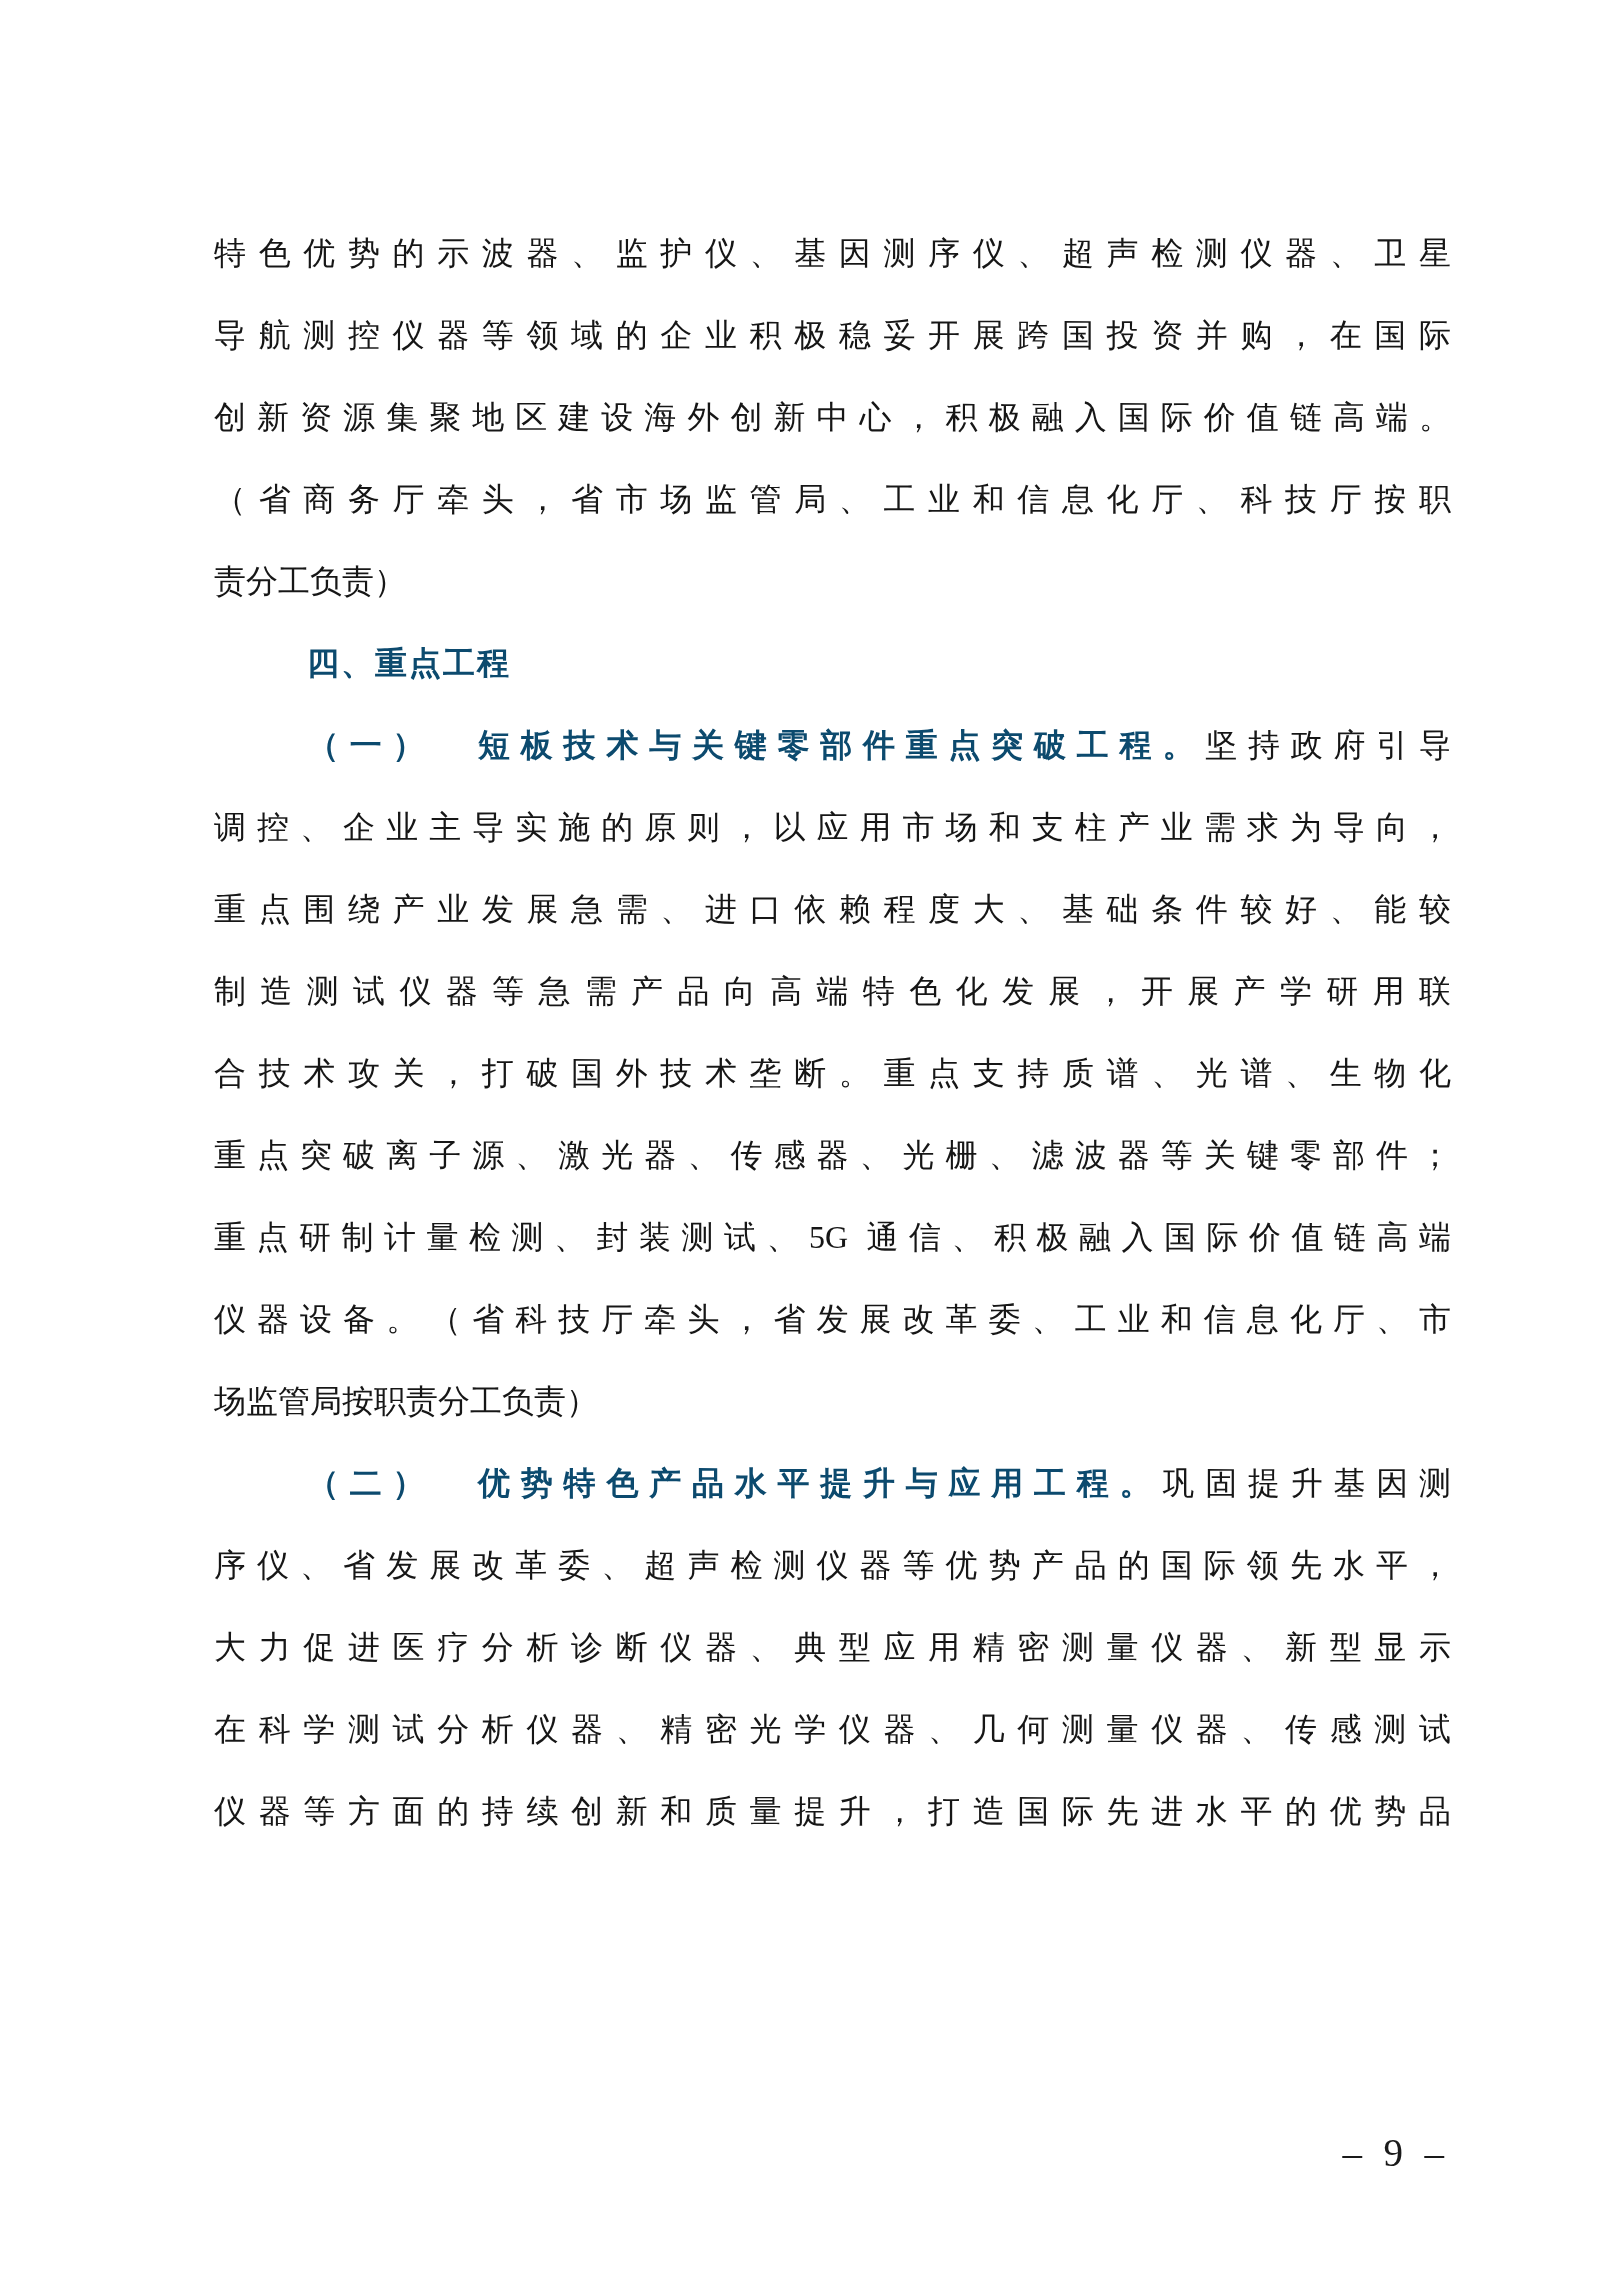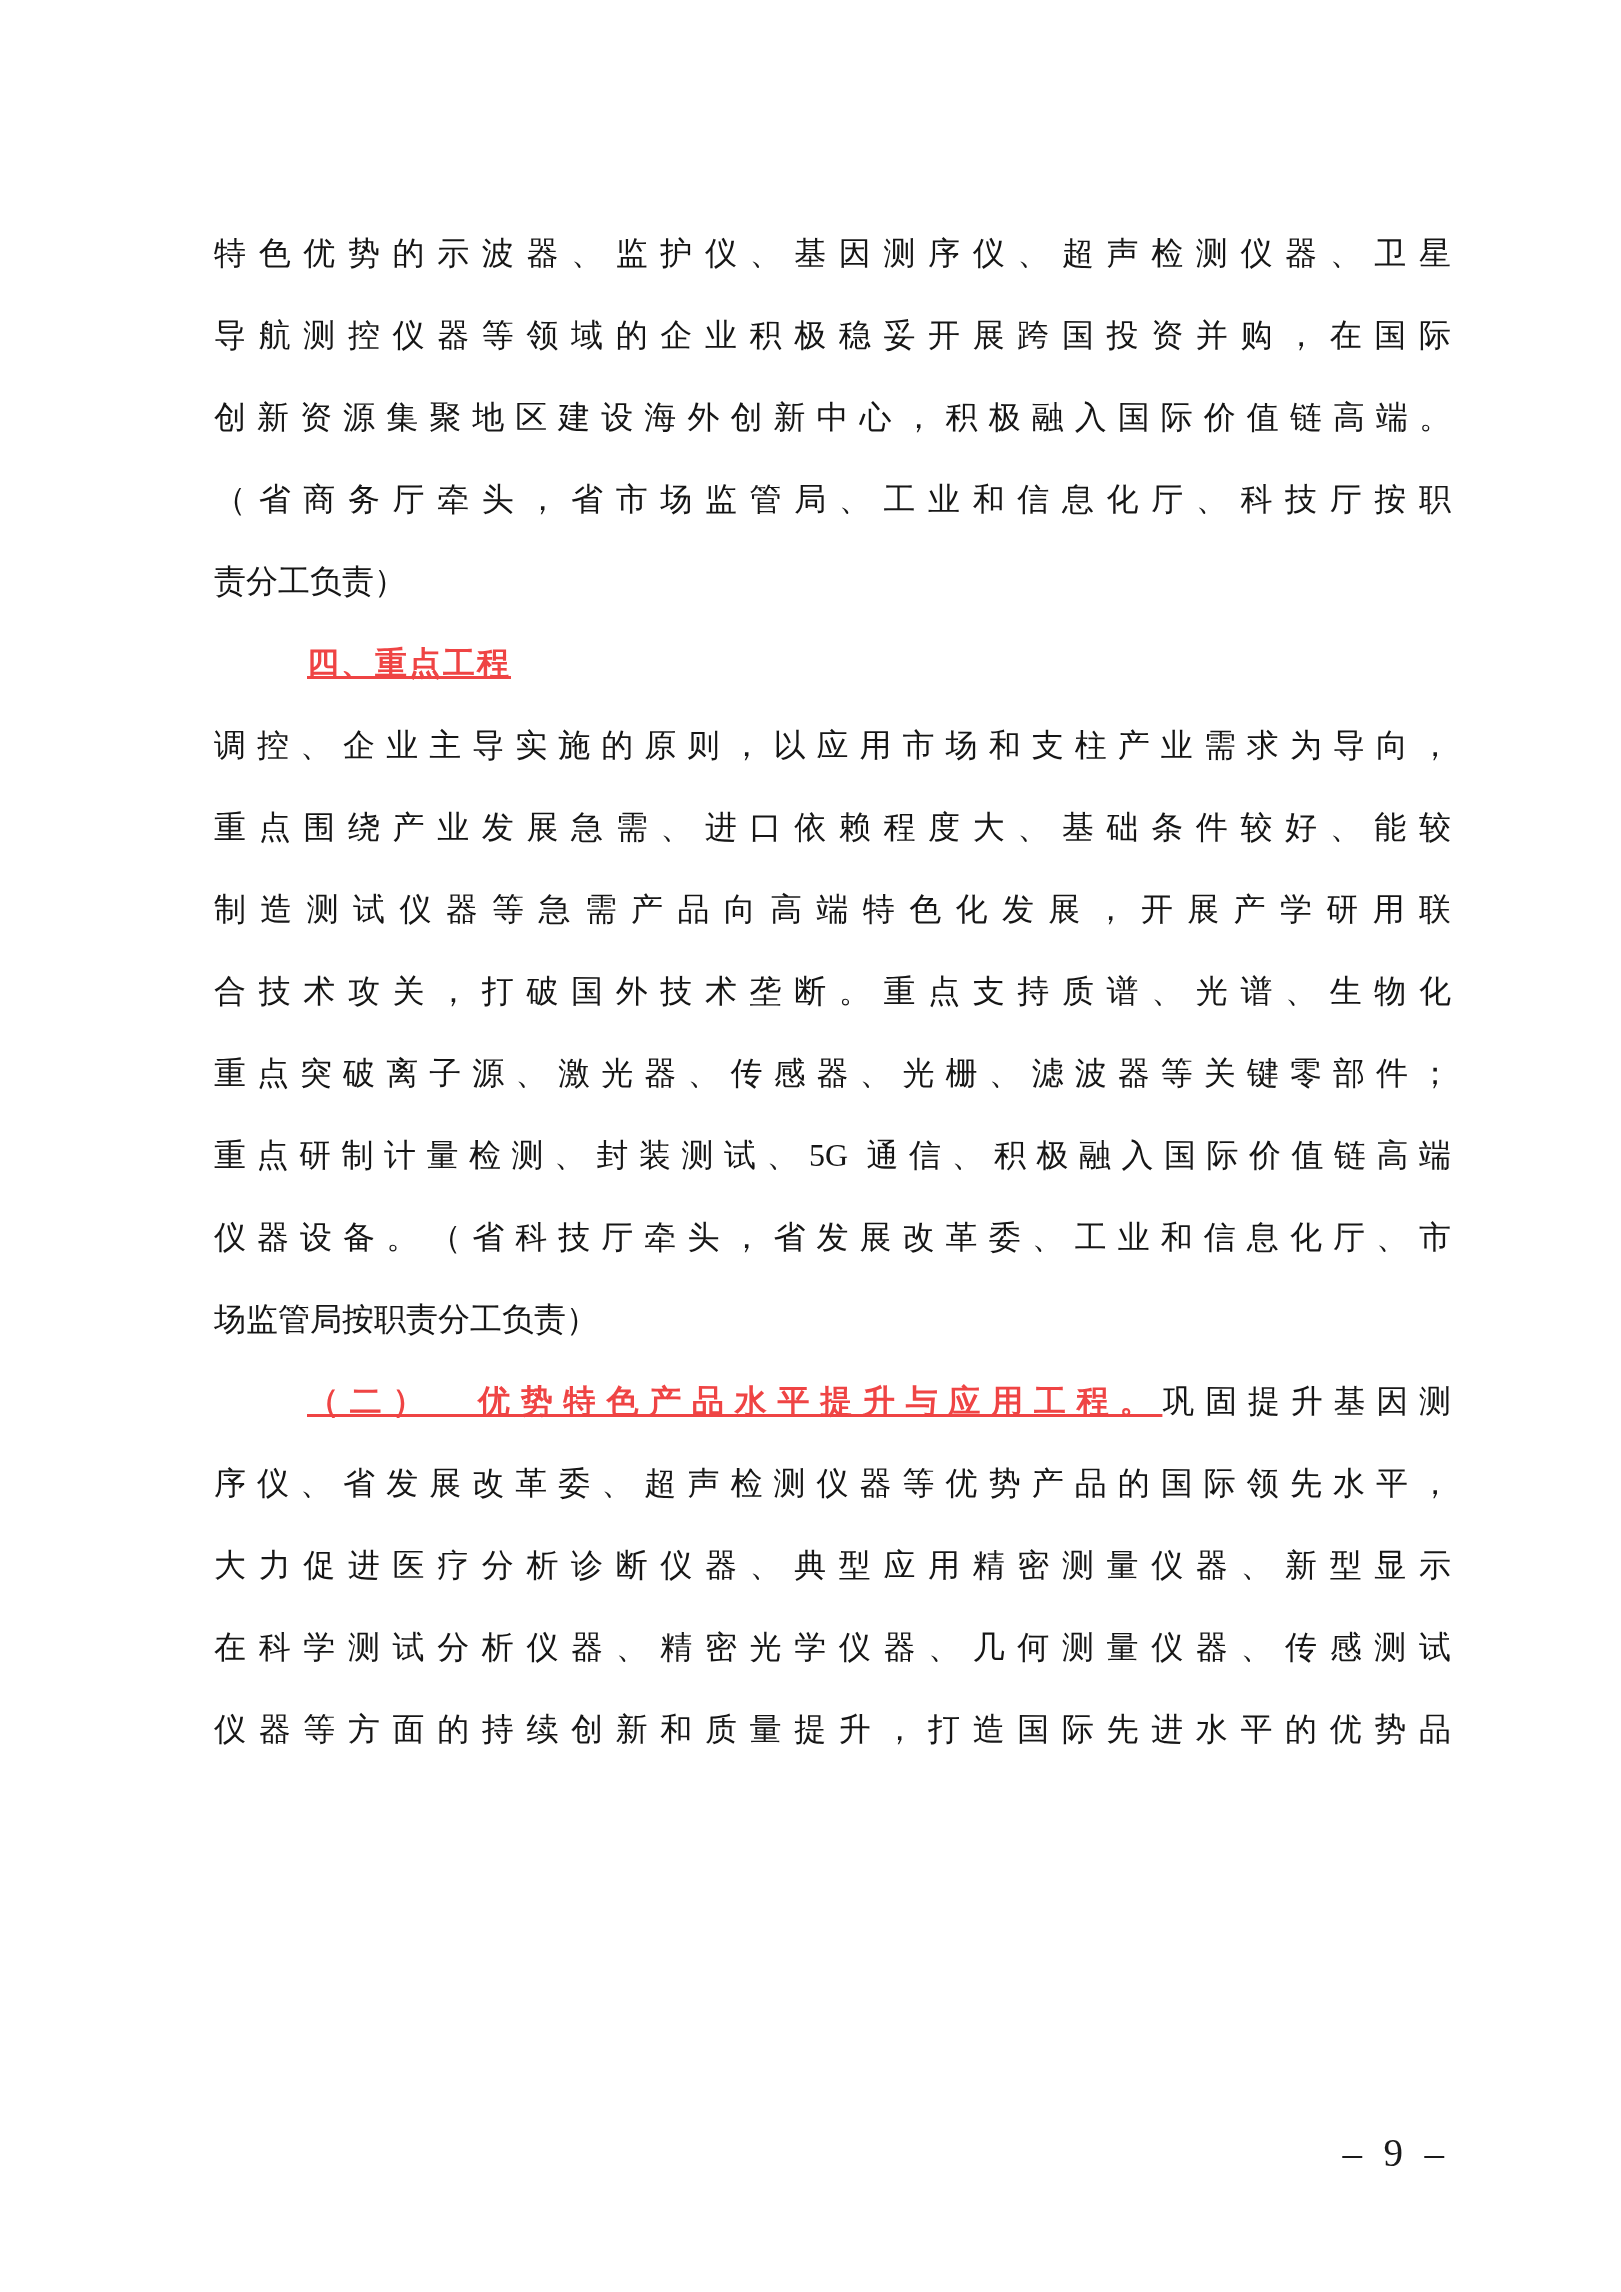--- a/index.html
+++ b/index.html
@@ -32,22 +32,21 @@
     text-align:justify;
     text-align-last:justify;
     -moz-text-align-last:justify;
     text-justify:inter-character;
   }
   .line.indent{
     padding-left:93px;
   }
   .line .b{
     font-weight:700;
-    color:#ef4444;
-    text-decoration:underline;
+    color:#0c4a6e;
   }
   .line.heading{
     font-family:"Liberation Sans","DejaVu Sans",sans-serif;
     font-weight:700;
     color:#000000;
     letter-spacing:2px;
   }
   .page-number{
     position:absolute;
     top:2129px;
@@ -63,20 +62,21 @@
 <body>
 
 <div class="page">
   <div class="content">
       <div class="line fill"><span>特色优势的示波器、监护仪、基因测序仪、超声检测仪器、卫星</span></div>
       <div class="line fill"><span>导航测控仪器等领域的企业积极稳妥开展跨国投资并购，在国际</span></div>
       <div class="line fill"><span>创新资源集聚地区建设海外创新中心，积极融入国际价值链高端。</span></div>
       <div class="line fill"><span>（省商务厅牵头，省市场监管局、工业和信息化厅、科技厅按职</span></div>
       <div class="line"><span>责分工负责）</span></div>
       <div class="line indent heading"><span class="b">四、重点工程</span></div>
+      <div class="line fill indent"><span class="b">（一）　短板技术与关键零部件重点突破工程。</span><span>坚持政府引导</span></div>
       <div class="line fill"><span>调控、企业主导实施的原则，以应用市场和支柱产业需求为导向，</span></div>
       <div class="line fill"><span>重点围绕产业发展急需、进口依赖程度大、基础条件较好、能较</span></div>
       <div class="line fill"><span>制造测试仪器等急需产品向高端特色化发展，开展产学研用联</span></div>
       <div class="line fill"><span>合技术攻关，打破国外技术垄断。重点支持质谱、光谱、生物化</span></div>
       <div class="line fill"><span>重点突破离子源、激光器、传感器、光栅、滤波器等关键零部件；</span></div>
       <div class="line fill"><span>重点研制计量检测、封装测试、5G 通信、积极融入国际价值链高端</span></div>
       <div class="line fill"><span>仪器设备。（省科技厅牵头，省发展改革委、工业和信息化厅、市</span></div>
       <div class="line"><span>场监管局按职责分工负责）</span></div>
       <div class="line fill indent"><span class="b">（二）　优势特色产品水平提升与应用工程。</span><span>巩固提升基因测</span></div>
       <div class="line fill"><span>序仪、省发展改革委、超声检测仪器等优势产品的国际领先水平，</span></div>

